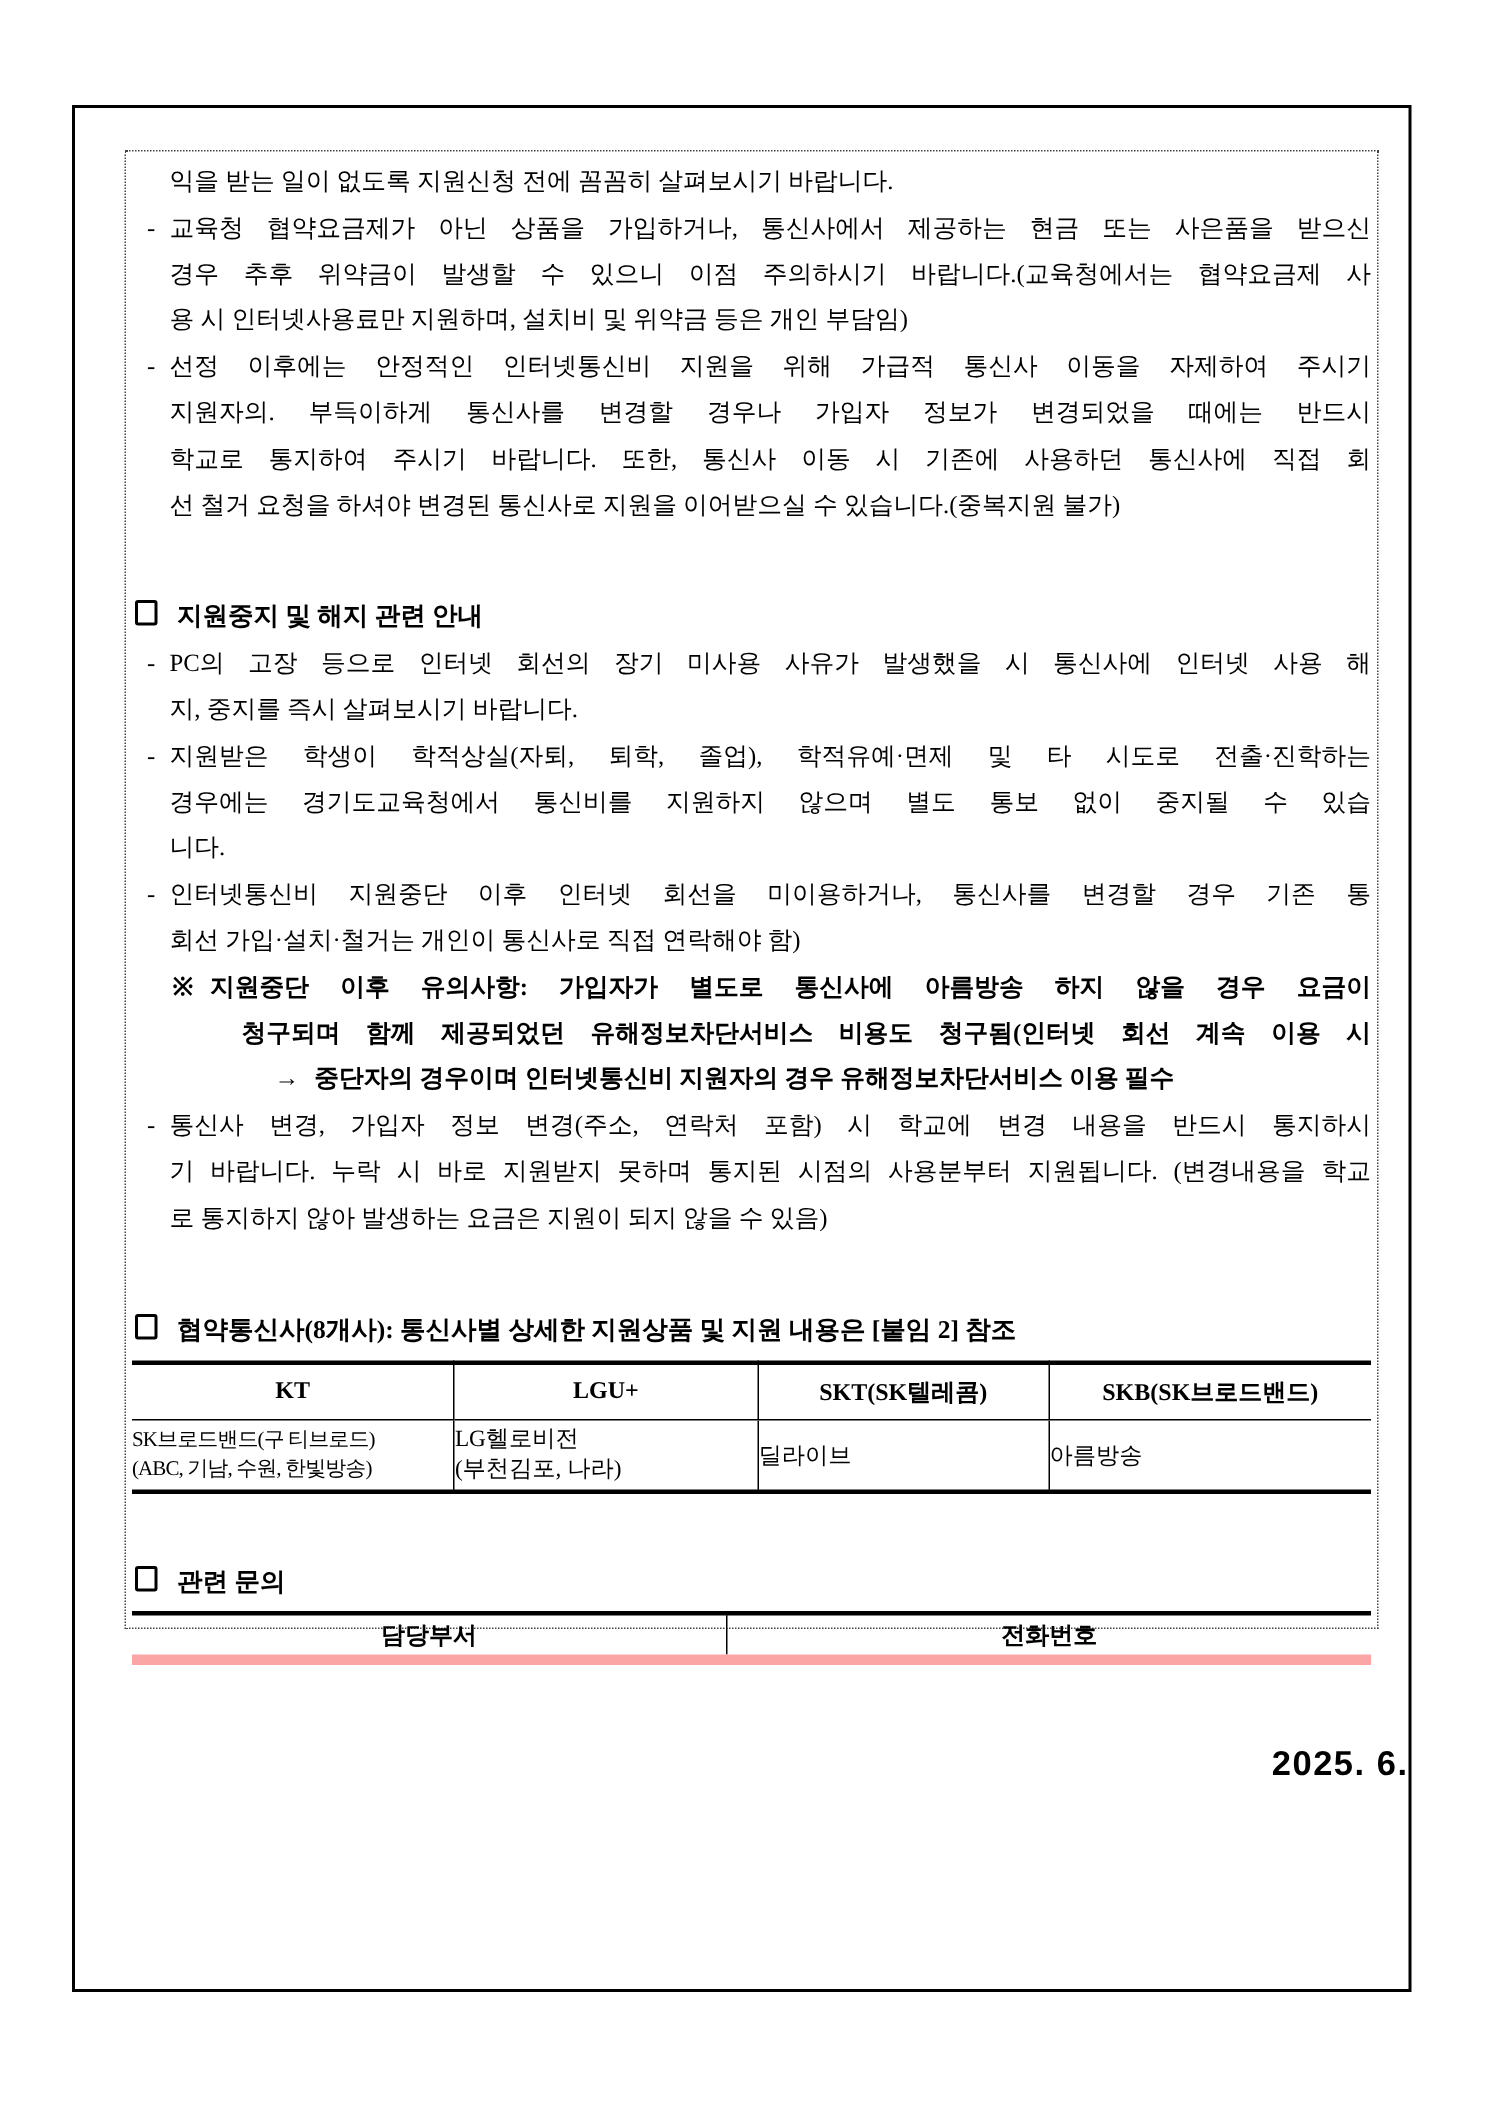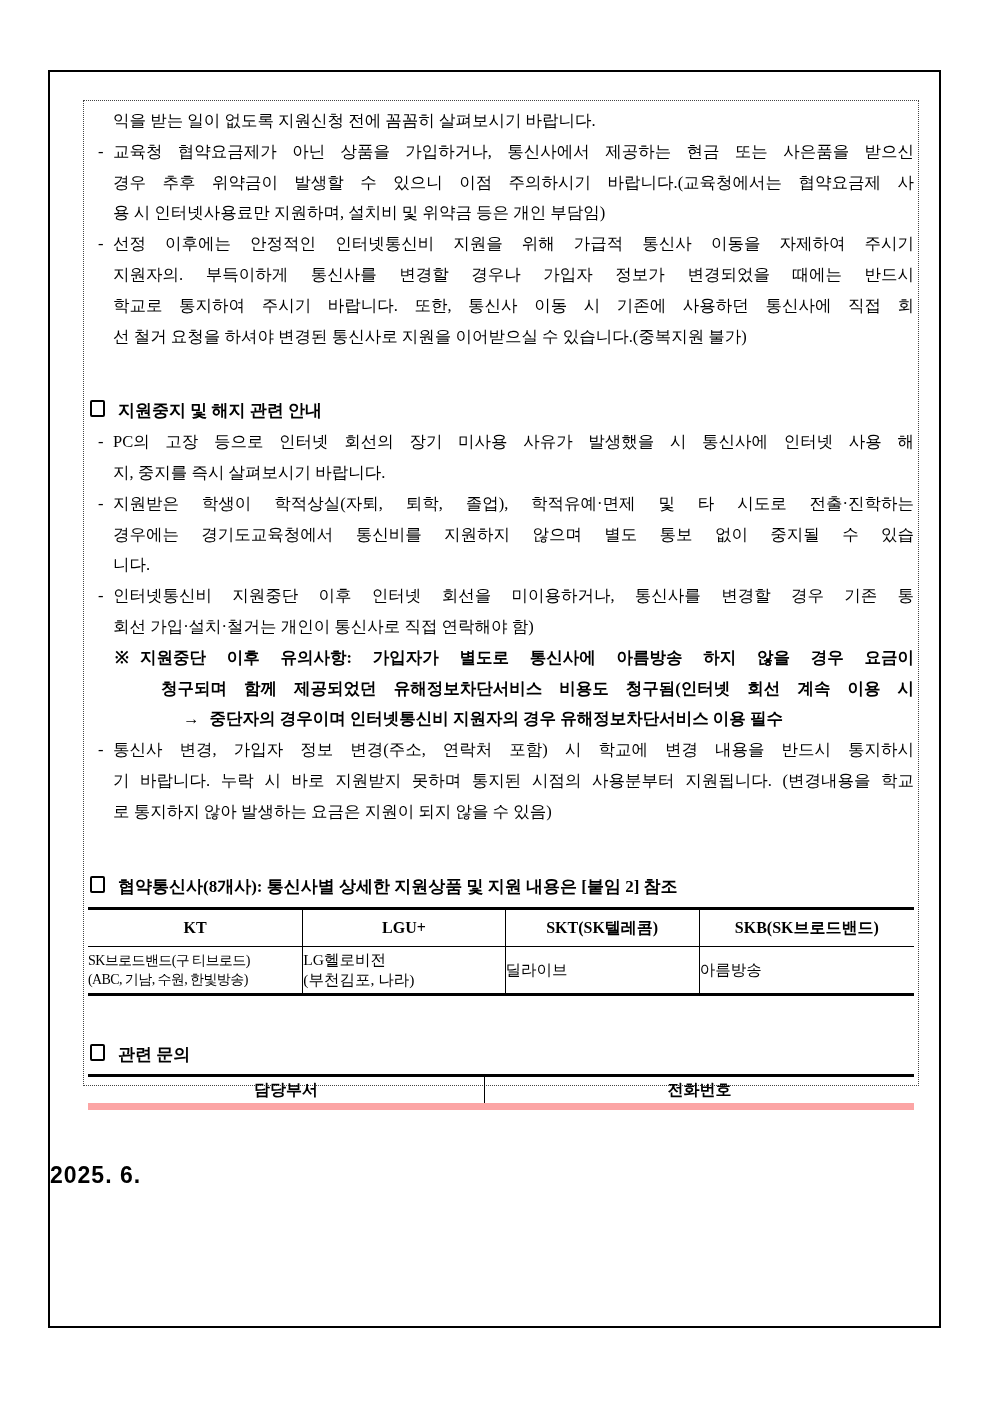--- a/index.html
+++ b/index.html
@@ -44,21 +44,21 @@
   .t1 th+th,.t1 td+td{border-left:1px solid #000;}
   .cl{line-height:20px;}
   .cl.cmp{font-size:14px;letter-spacing:-0.6px;line-height:19px;}
 
   .t2{border-top:3px solid #000;border-bottom:7px solid #fca5a5;margin-top:3px;}
   .t2 th{font-size:16px;font-weight:bold;height:26px;border-bottom:4px double #000;text-align:center;vertical-align:middle;padding:0;}
   .t2 td{height:28px;font-size:16px;text-align:center;vertical-align:middle;padding:0;}
   .t2 th+th,.t2 td+td{border-left:1px solid #000;}
 
   .footer-date{
-    position:absolute;left:0;right:0;top:1090px;text-align:left;
+    position:absolute;left:0;right:0;top:1090px;text-align:right;
     font-family:"Liberation Sans","DejaVu Sans",sans-serif;
     font-weight:bold;font-size:23px;letter-spacing:1px;
   }
   .footer-sign{
     position:absolute;left:0;right:0;top:1150px;text-align:center;
     font-family:"Liberation Sans","DejaVu Sans",sans-serif;
     font-weight:bold;font-size:38px;letter-spacing:1px;
   }
 </style>
 </head>

